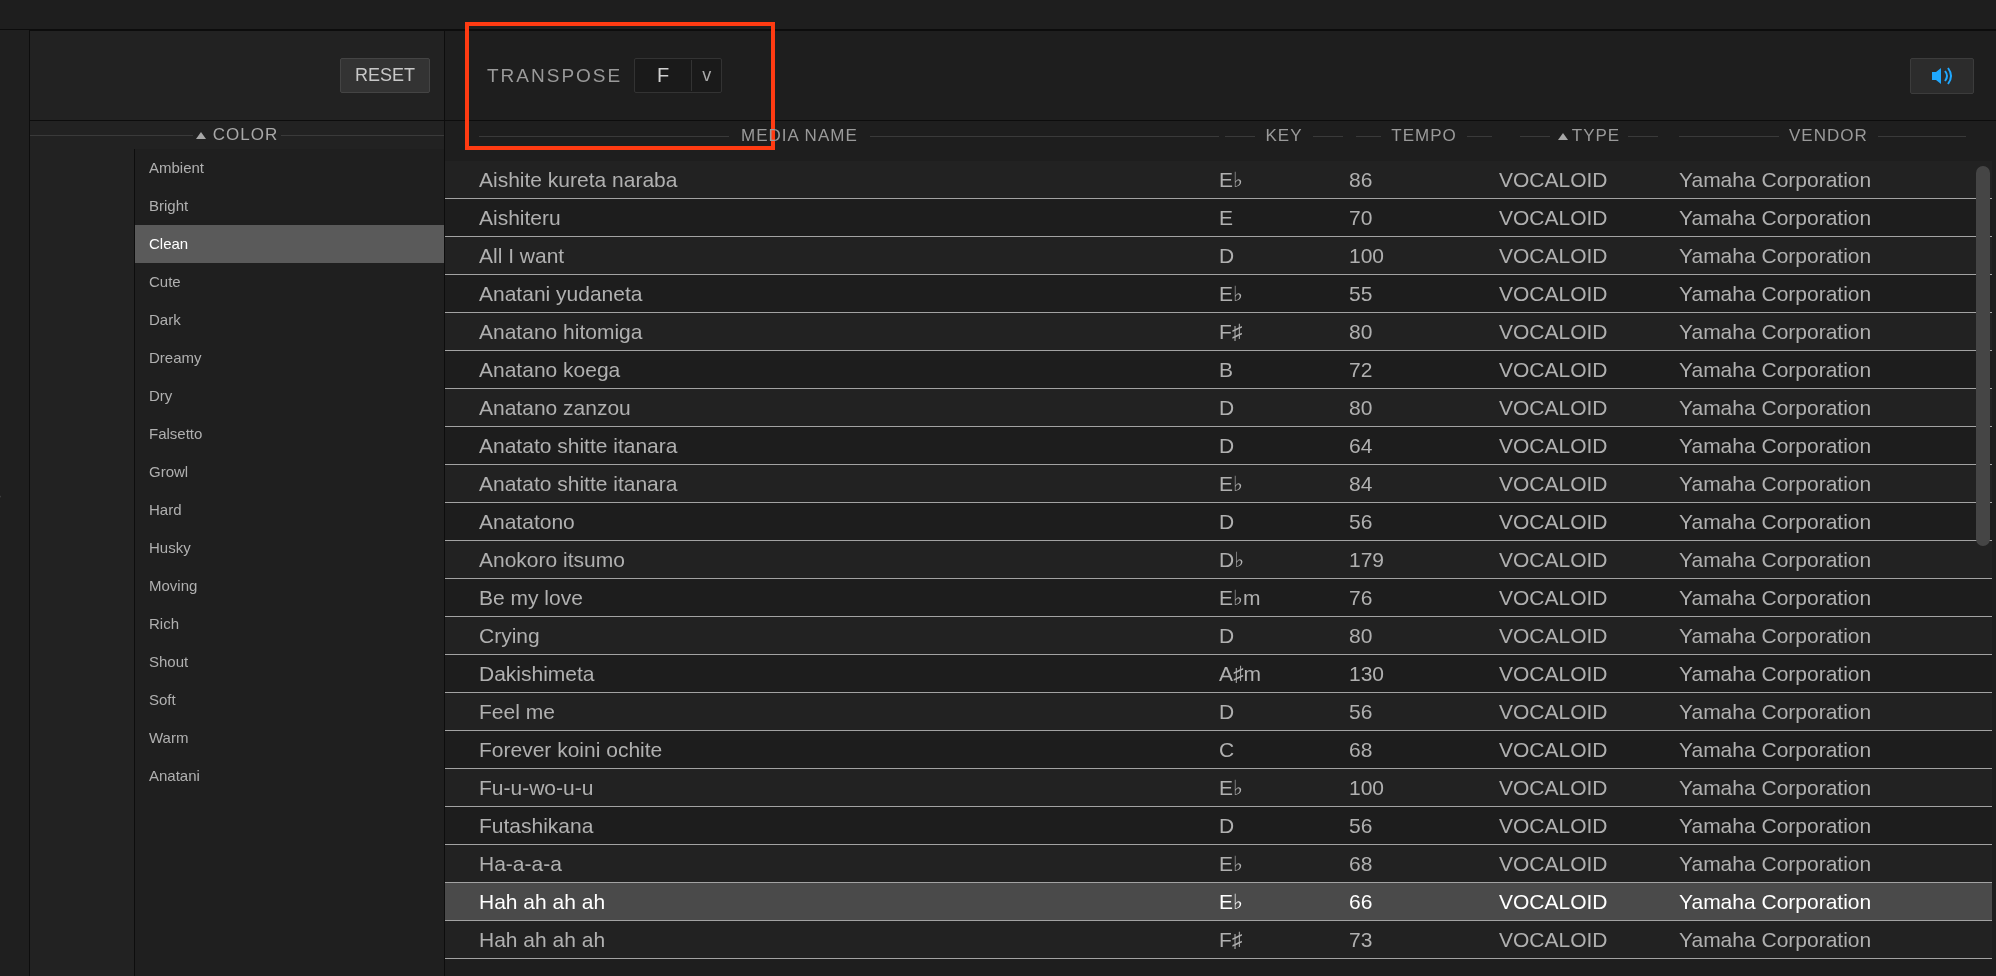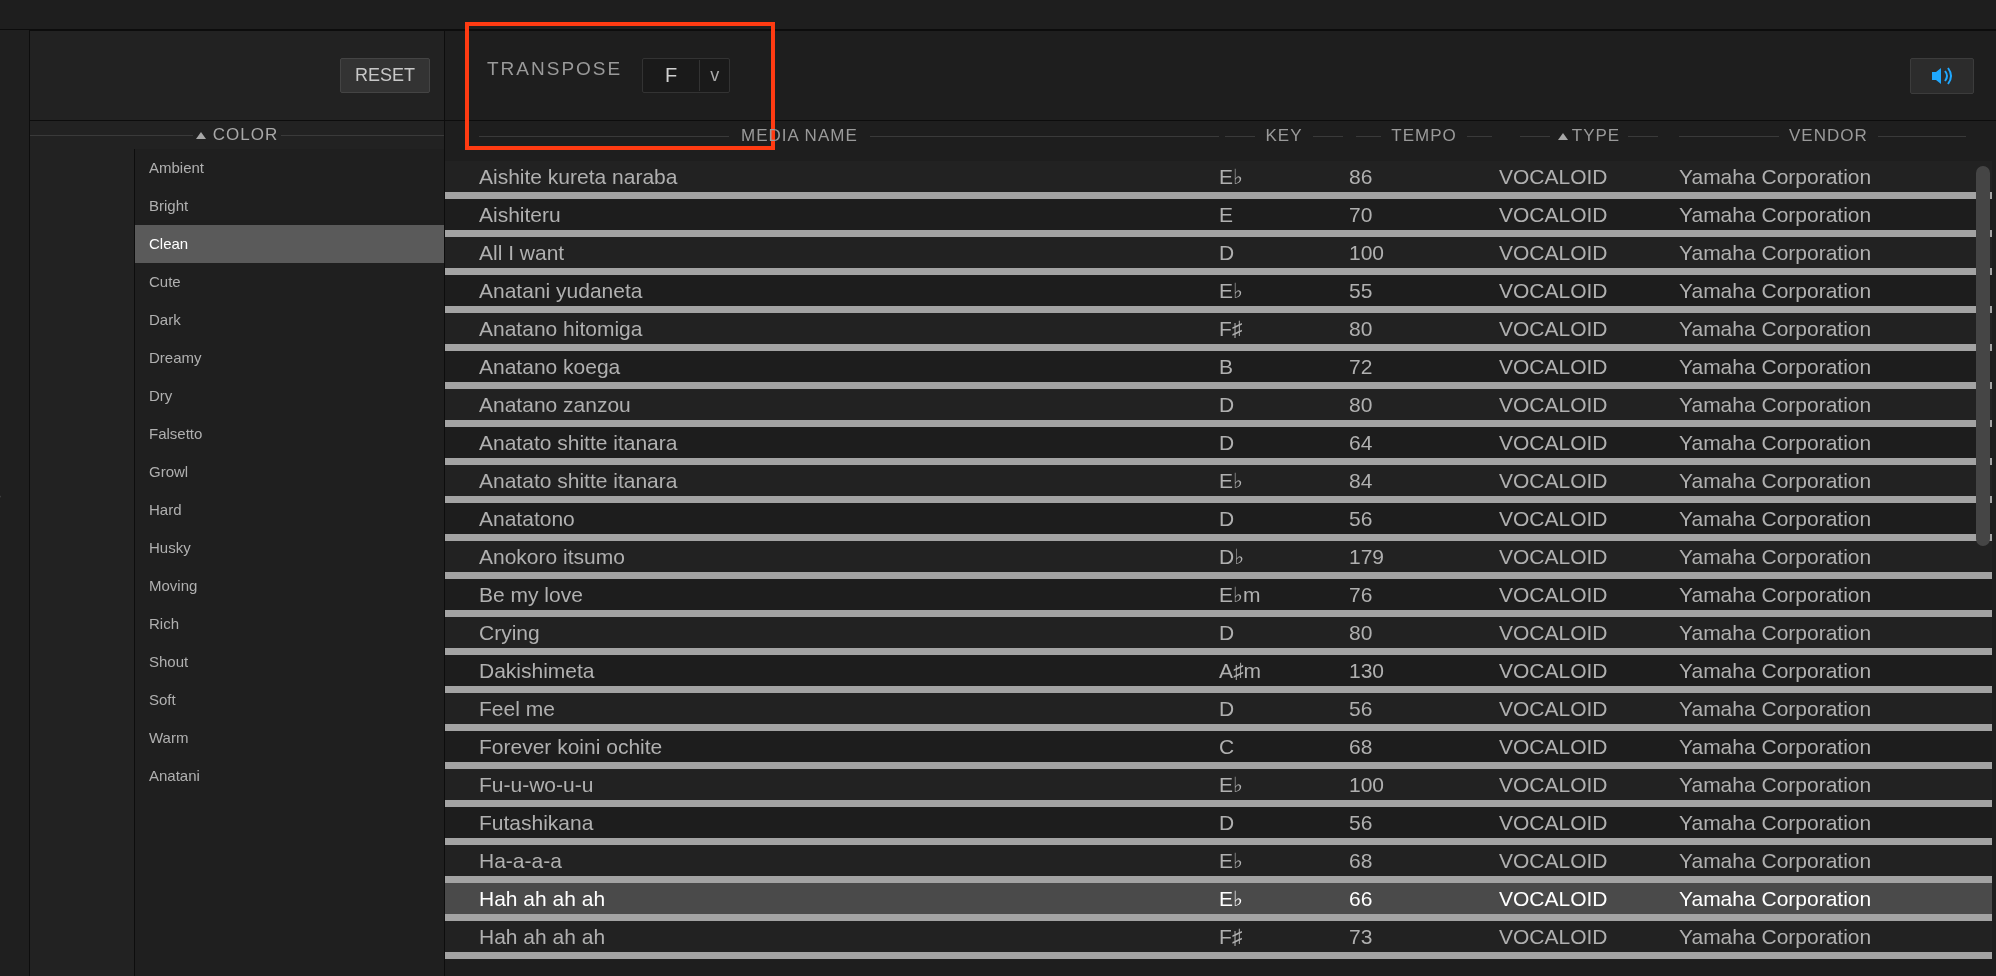--- a/index.html
+++ b/index.html
@@ -22,21 +22,21 @@
 
   .filters{flex:1;display:flex;overflow:hidden}
   .filters-left{width:105px;border-right:1px solid #0d0d0d}
   .filters-right{flex:1;background:#1f1f1f;overflow-y:auto}
 
   .filter-item{height:38px;line-height:38px;padding-left:14px;color:#b0b0b0;font-size:15px;cursor:pointer;white-space:nowrap}
   .filter-item.selected{background:#5a5a5a;color:#fff}
 
   .content{flex:1;background:#1e1e1e;display:flex;flex-direction:column;position:relative;border-top:1px solid #0d0d0d}
   .content-top{height:90px;border-bottom:1px solid #0d0d0d;position:relative;display:flex;align-items:center;padding-left:24px}
-  .transpose-wrap{display:flex;gap:20px;padding:14px 28px 14px 18px}
+  .transpose-wrap{display:flex;align-items:center;gap:12px;padding:14px 28px 14px 18px}
   .transpose-label{color:#9a9a9a;font-size:19px;letter-spacing:2px}
   .transpose-select{display:flex;align-items:center;background:#1a1a1a;border:1px solid #333;border-radius:2px;overflow:hidden}
   .transpose-val{width:56px;text-align:center;color:#d0d0d0;font-size:20px;padding:5px 0}
   .transpose-dd{width:30px;text-align:center;color:#aaa;border-left:1px solid #333;padding:5px 0;cursor:pointer}
 
   
   .highlight-box{position:absolute;border:4px solid #ff3b12;top:-22px;left:-4px;width:310px;height:128px;pointer-events:none}
 
   .speaker-btn{position:absolute;right:22px;top:50%;transform:translateY(-50%);width:64px;height:36px;background:#2c2c2c;border:1px solid #3c3c3c;border-radius:2px;display:flex;align-items:center;justify-content:center;cursor:pointer}
   .speaker-icon svg{display:block}
@@ -44,21 +44,21 @@
   .table-hdr{position:absolute;left:0;right:0;top:90px;height:30px;display:flex;align-items:center;color:#9a9a9a;font-size:17px;letter-spacing:1px;padding-left:34px;z-index:2}
   .col{display:flex;align-items:center;white-space:nowrap}
   .col .line{height:1px;background:#3a3a3a}
   .col-name{width:740px}
   .col-key{width:130px;justify-content:center}
   .col-tempo{width:150px;justify-content:center}
   .col-type{width:180px;justify-content:center}
   .col-vendor{flex:1;justify-content:center}
 
   .rows{position:absolute;top:130px;left:0;right:0;bottom:0;overflow-y:auto;padding-right:4px}
-  .row{display:flex;align-items:center;height:38px;padding-left:34px;color:#b0b0b0;font-size:21px;border-bottom:7px solid #a3a3a3}
+  .row{display:flex;align-items:center;height:38px;padding-left:34px;color:#b0b0b0;font-size:21px;border-bottom:1px solid #a3a3a3}
   .row:nth-child(odd){background:#222}
   .row:nth-child(even){background:#1d1d1d}
   .row.selected{background:#4a4a4a;color:#fff}
   .row .c-name{width:740px;overflow:hidden;text-overflow:ellipsis;white-space:nowrap}
   .row .c-key{width:130px}
   .row .c-tempo{width:150px}
   .row .c-type{width:180px}
   .row .c-vendor{flex:1}
 
   

